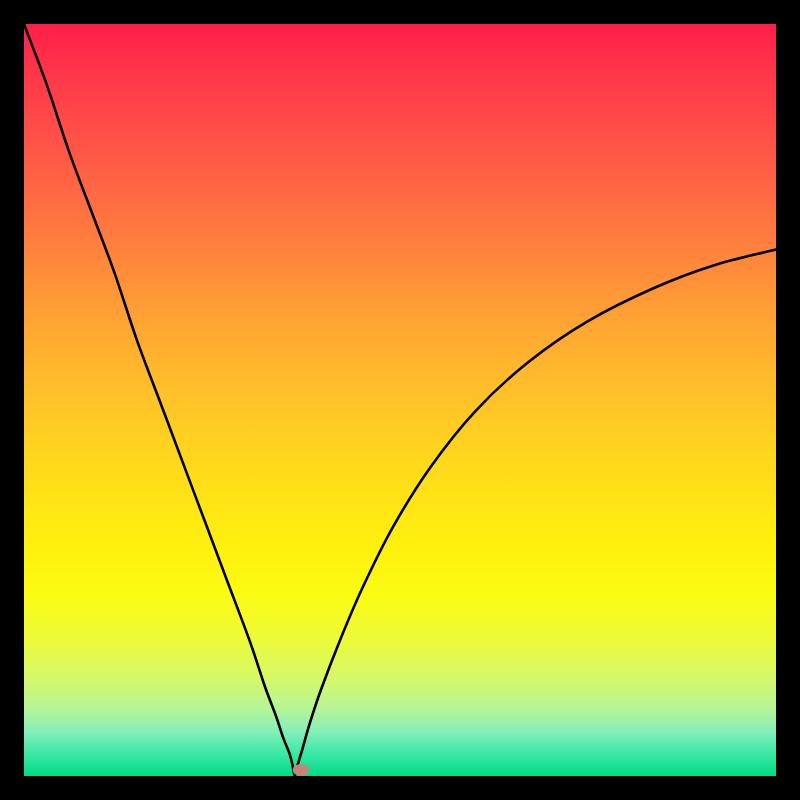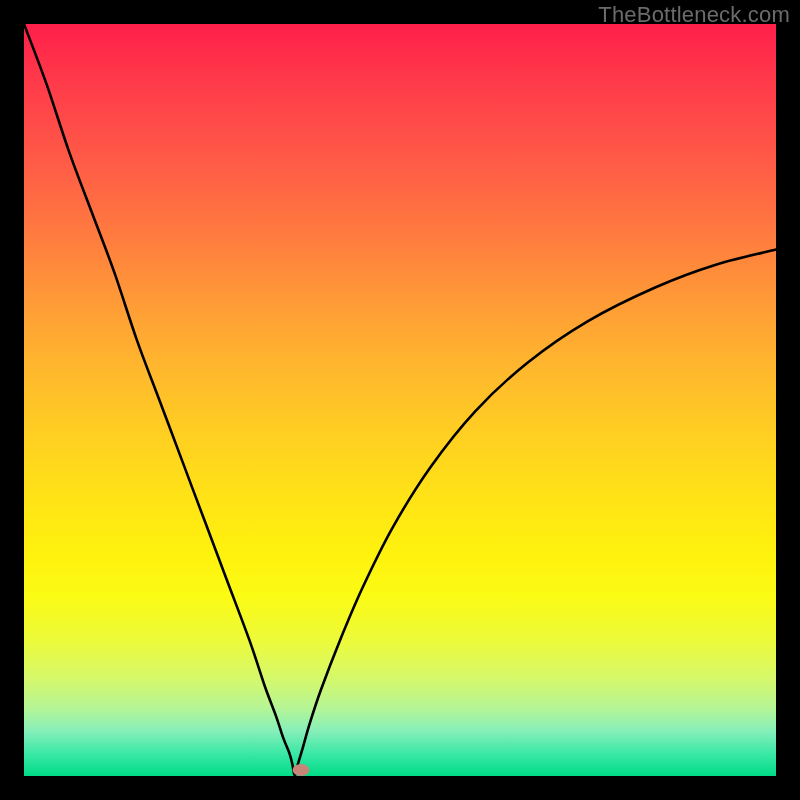--- a/index.html
+++ b/index.html
@@ -66,21 +66,20 @@
     height: 12px;
     border-radius: 50%;
     background: #c78577;
     transform: translate(-50%, -50%);
   }
 </style>
 </head>
 <body>
 
 <div class="frame">
-  <div class="watermark">TheBottleneck.com</div>
 
   <div class="plot-area">
     <svg class="curve" viewBox="0 0 752 752" preserveAspectRatio="none">
       <path id="curve-path" d="M 0 0 C 3.76 10.026666666666662, 15.04 38.853333333333296, 22.56 60.15999999999997 C 30.08 81.46666666666664, 37.6 106.53333333333336, 45.12 127.84000000000003 C 52.63999999999999 149.1466666666667, 60.16 167.9466666666667, 67.67999999999999 188 C 75.19999999999999 208.0533333333333, 82.72 226.8533333333333, 90.24 248.15999999999997 C 97.75999999999999 269.46666666666664, 105.28 294.53333333333336, 112.8 315.84000000000003 C 120.32 337.1466666666667, 127.83999999999999 355.94666666666666, 135.35999999999999 376 C 142.88 396.05333333333334, 150.39999999999998 416.1066666666667, 157.92 436.16 C 165.44 456.21333333333337, 172.95999999999998 476.26666666666665, 180.48 496.32 C 188 516.3733333333333, 195.52 536.4266666666667, 203.04000000000002 556.48 C 210.56000000000003 576.5333333333333, 219.33333333333331 599.0933333333334, 225.6 616.64 C 231.86666666666667 634.1866666666666, 236.25333333333333 649.2266666666667, 240.64000000000001 661.76 C 245.0266666666667 674.2933333333333, 248.7866666666667 683.0666666666667, 251.92000000000002 691.84 C 255.05333333333334 700.6133333333333, 257.184 708.1333333333333, 259.44 714.4 C 261.69599999999997 720.6666666666666, 263.95199999999994 725.0533333333334, 265.45599999999996 729.44 C 266.96 733.8266666666667, 267.5866666666667 736.96, 268.46400000000006 740.72 C 269.3413333333334 744.48, 269.8426666666667 752, 270.71999999999997 752 C 271.59733333333327 752, 272.4746666666667 745.1066666666667, 273.728 740.72 C 274.98133333333334 736.3333333333334, 276.23466666666667 732.5733333333333, 278.24 725.68 C 280.24533333333335 718.7866666666666, 282.62666666666667 709.3866666666667, 285.76 699.36 C 288.8933333333333 689.3333333333334, 292.0266666666667 679.3066666666666, 297.04 665.52 C 302.05333333333334 651.7333333333333, 308.94666666666666 633.56, 315.84 616.64 C 322.7333333333333 599.72, 329.62666666666667 582.8, 338.40000000000003 564 C 347.1733333333334 545.2, 357.20000000000005 523.8933333333333, 368.48 503.84 C 379.76 483.78666666666663, 392.2933333333334 463.1066666666667, 406.08000000000004 443.68 C 419.8666666666667 424.25333333333333, 434.90666666666664 404.8266666666667, 451.2 387.28000000000003 C 467.49333333333334 369.73333333333335, 485.04 353.44, 503.84000000000003 338.4 C 522.64 323.35999999999996, 542.6933333333334 309.5733333333334, 564 297.04 C 585.3066666666666 284.50666666666666, 610.3733333333332 272.6, 631.68 263.2 C 652.9866666666667 253.79999999999998, 671.7866666666666 246.90666666666664, 691.84 240.64 C 711.8933333333334 234.37333333333333, 741.9733333333334 228.10666666666668, 752 225.60000000000002" fill="none" stroke="#000" stroke-width="2.6" stroke-linejoin="round" stroke-linecap="round"></path>
     </svg>
     <div id="marker" class="marker" style="left: 276.736px; top: 745.984px;"></div>
   </div>
 </div>
 
 </body></html>

